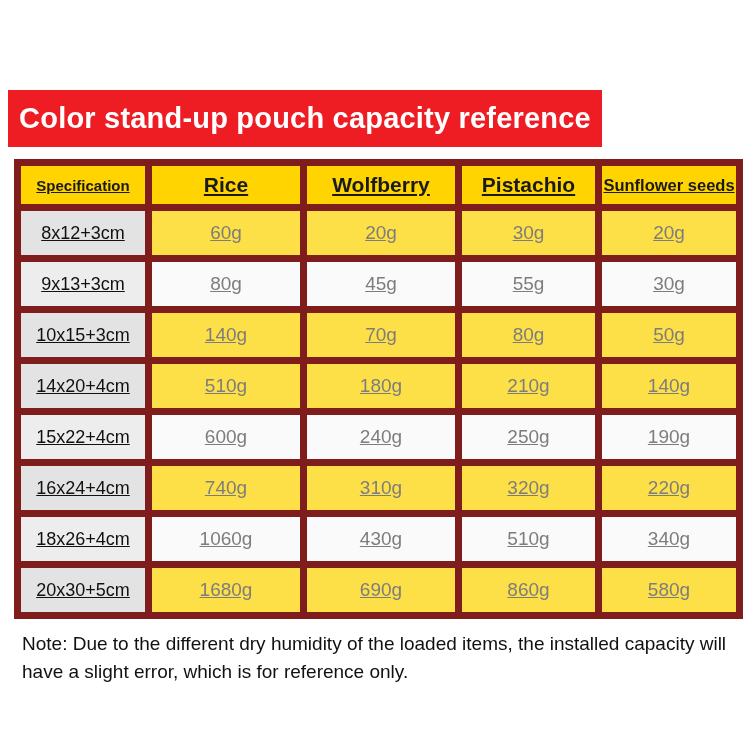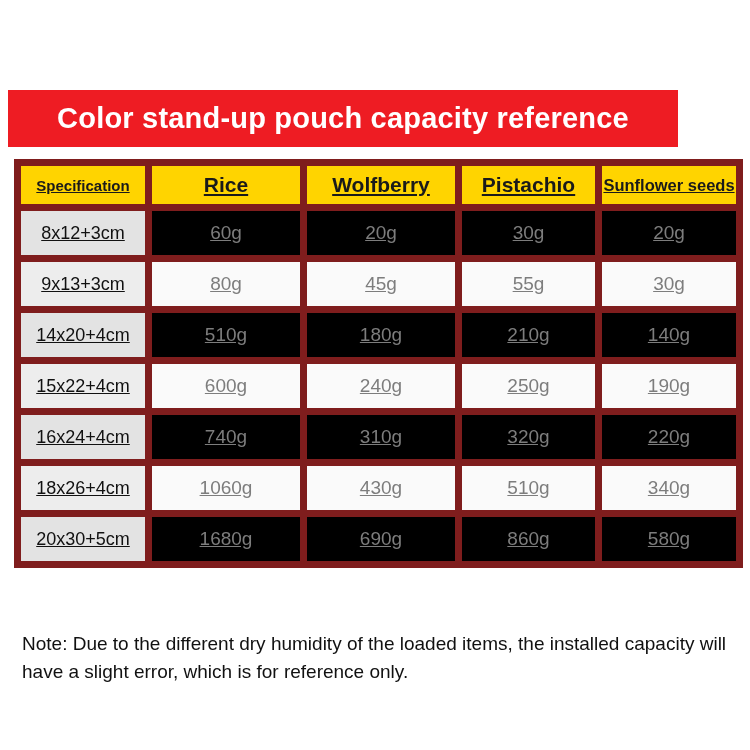--- a/index.html
+++ b/index.html
@@ -18,21 +18,21 @@
     left: 0;
     top: 0;
     width: 750px;
     height: 750px;
     background: #ffffff;
   }
   .banner {
     position: absolute;
     left: 8px;
     top: 90px;
-    width: 670px;
+    width: 594px;
     height: 57px;
     background: #ee1c23;
     display: flex;
     align-items: center;
     justify-content: center;
   }
   .banner-title {
     color: #ffffff;
     font-size: 29px;
     font-weight: bold;
@@ -83,21 +83,21 @@
     font-size: 19px;
     color: #7d7d7d;
   }
   tbody td.spec {
     background: #e6e6e6;
     color: #111111;
     font-size: 18px;
     text-align: center;
   }
   tbody tr.odd td.val {
-    background: #000000;
+    background: #fde047;
   }
   tbody tr.even td.val {
     background: #fafafa;
   }
   tbody tr.odd td.spec {
     background: #e3e3e3;
   }
   tbody tr.even td.spec {
     background: #ededed;
   }
@@ -147,20 +147,27 @@
           <td class="val">20g</td>
         </tr>
         <tr class="even">
           <td class="spec">9x13+3cm</td>
           <td class="val">80g</td>
           <td class="val">45g</td>
           <td class="val">55g</td>
           <td class="val">30g</td>
         </tr>
         <tr class="odd">
+          <td class="spec">10x15+3cm</td>
+          <td class="val">140g</td>
+          <td class="val">70g</td>
+          <td class="val">80g</td>
+          <td class="val">50g</td>
+        </tr>
+        <tr class="odd">
           <td class="spec">14x20+4cm</td>
           <td class="val">510g</td>
           <td class="val">180g</td>
           <td class="val">210g</td>
           <td class="val">140g</td>
         </tr>
         <tr class="even">
           <td class="spec">15x22+4cm</td>
           <td class="val">600g</td>
           <td class="val">240g</td>

